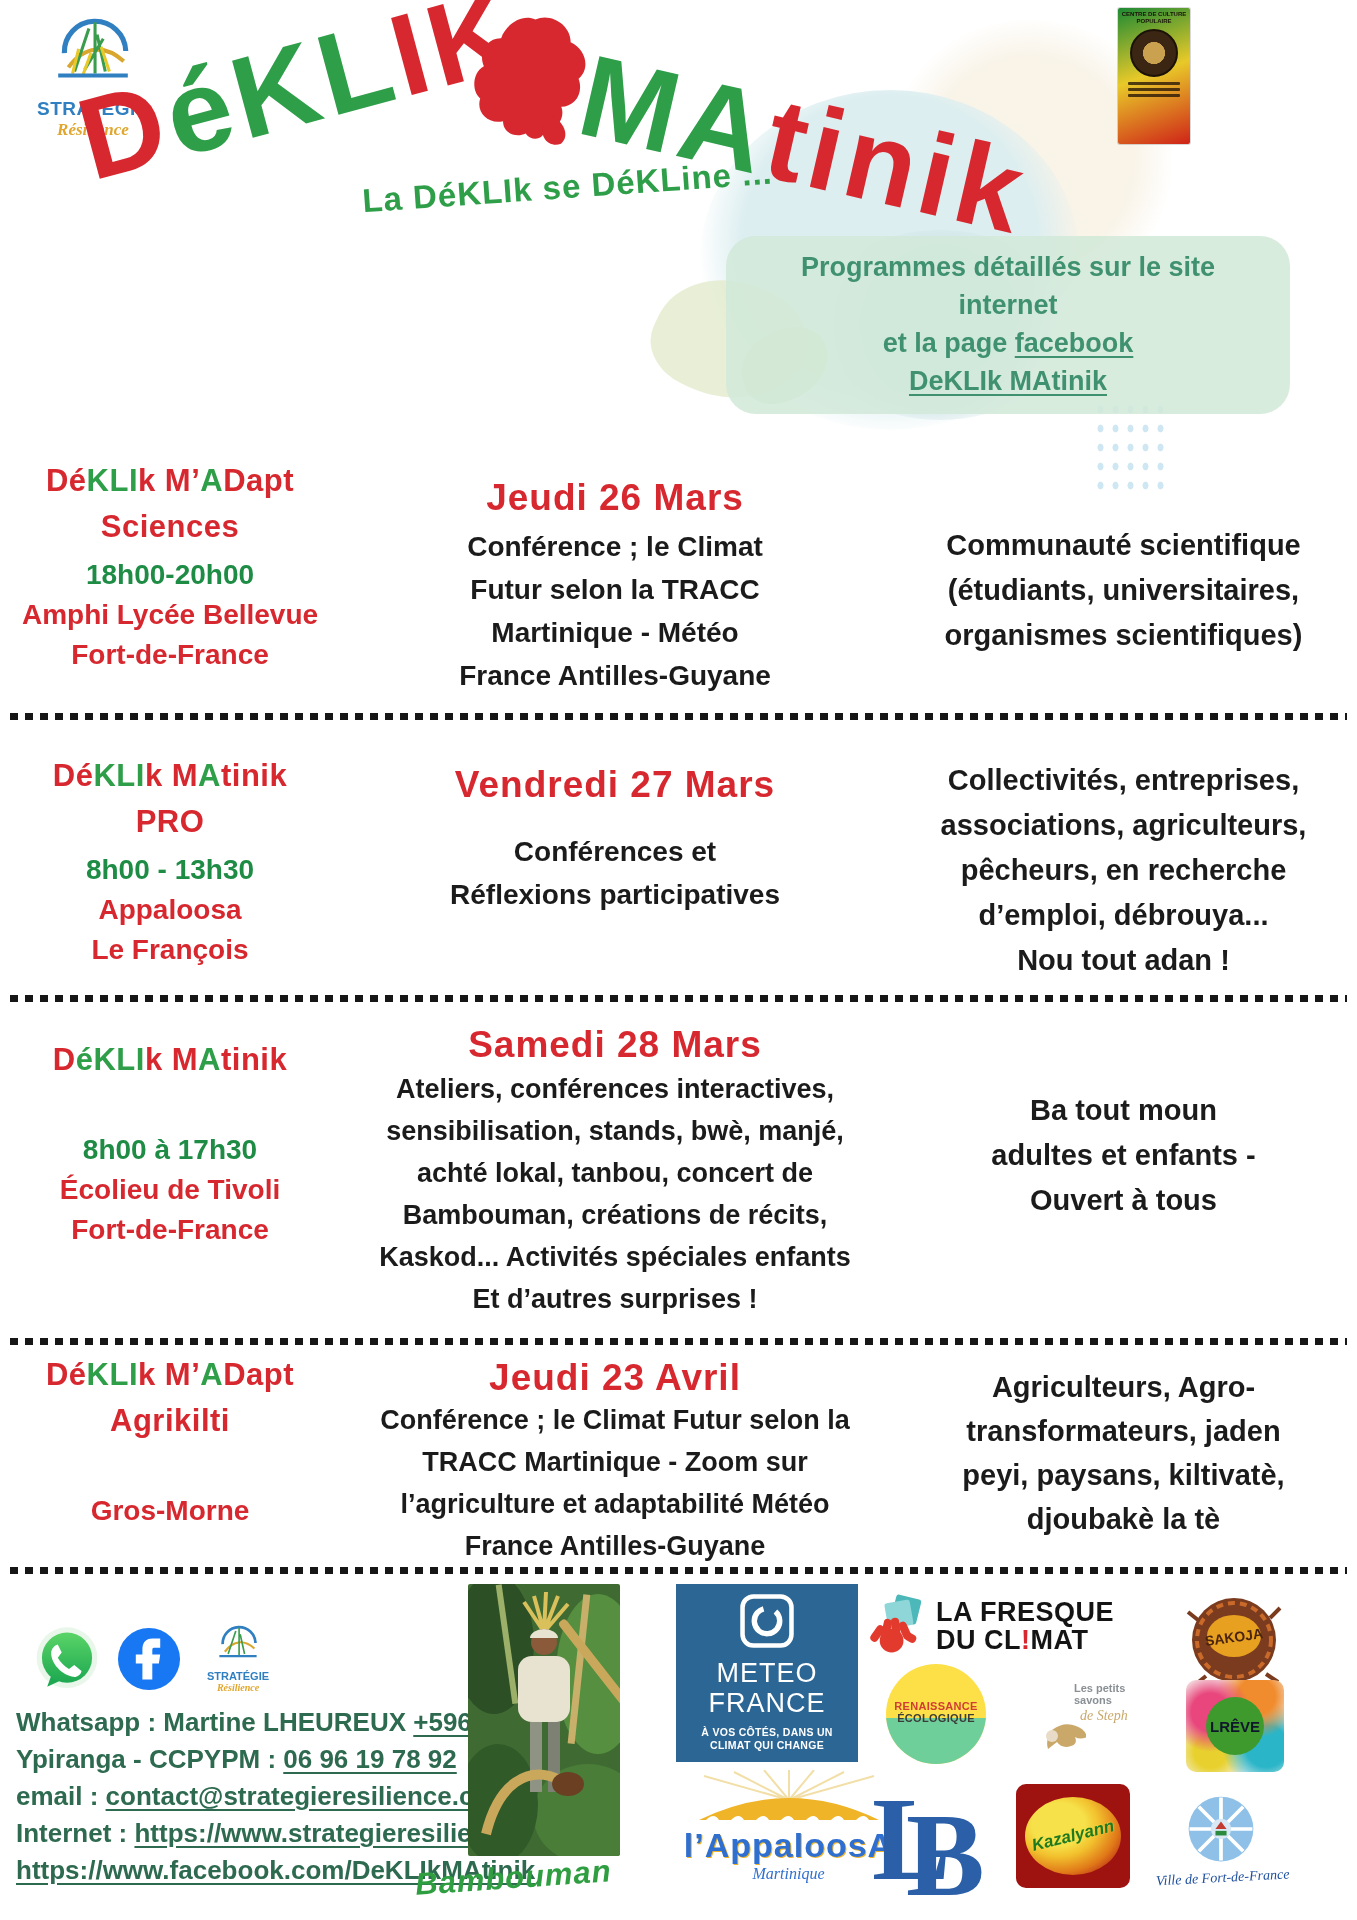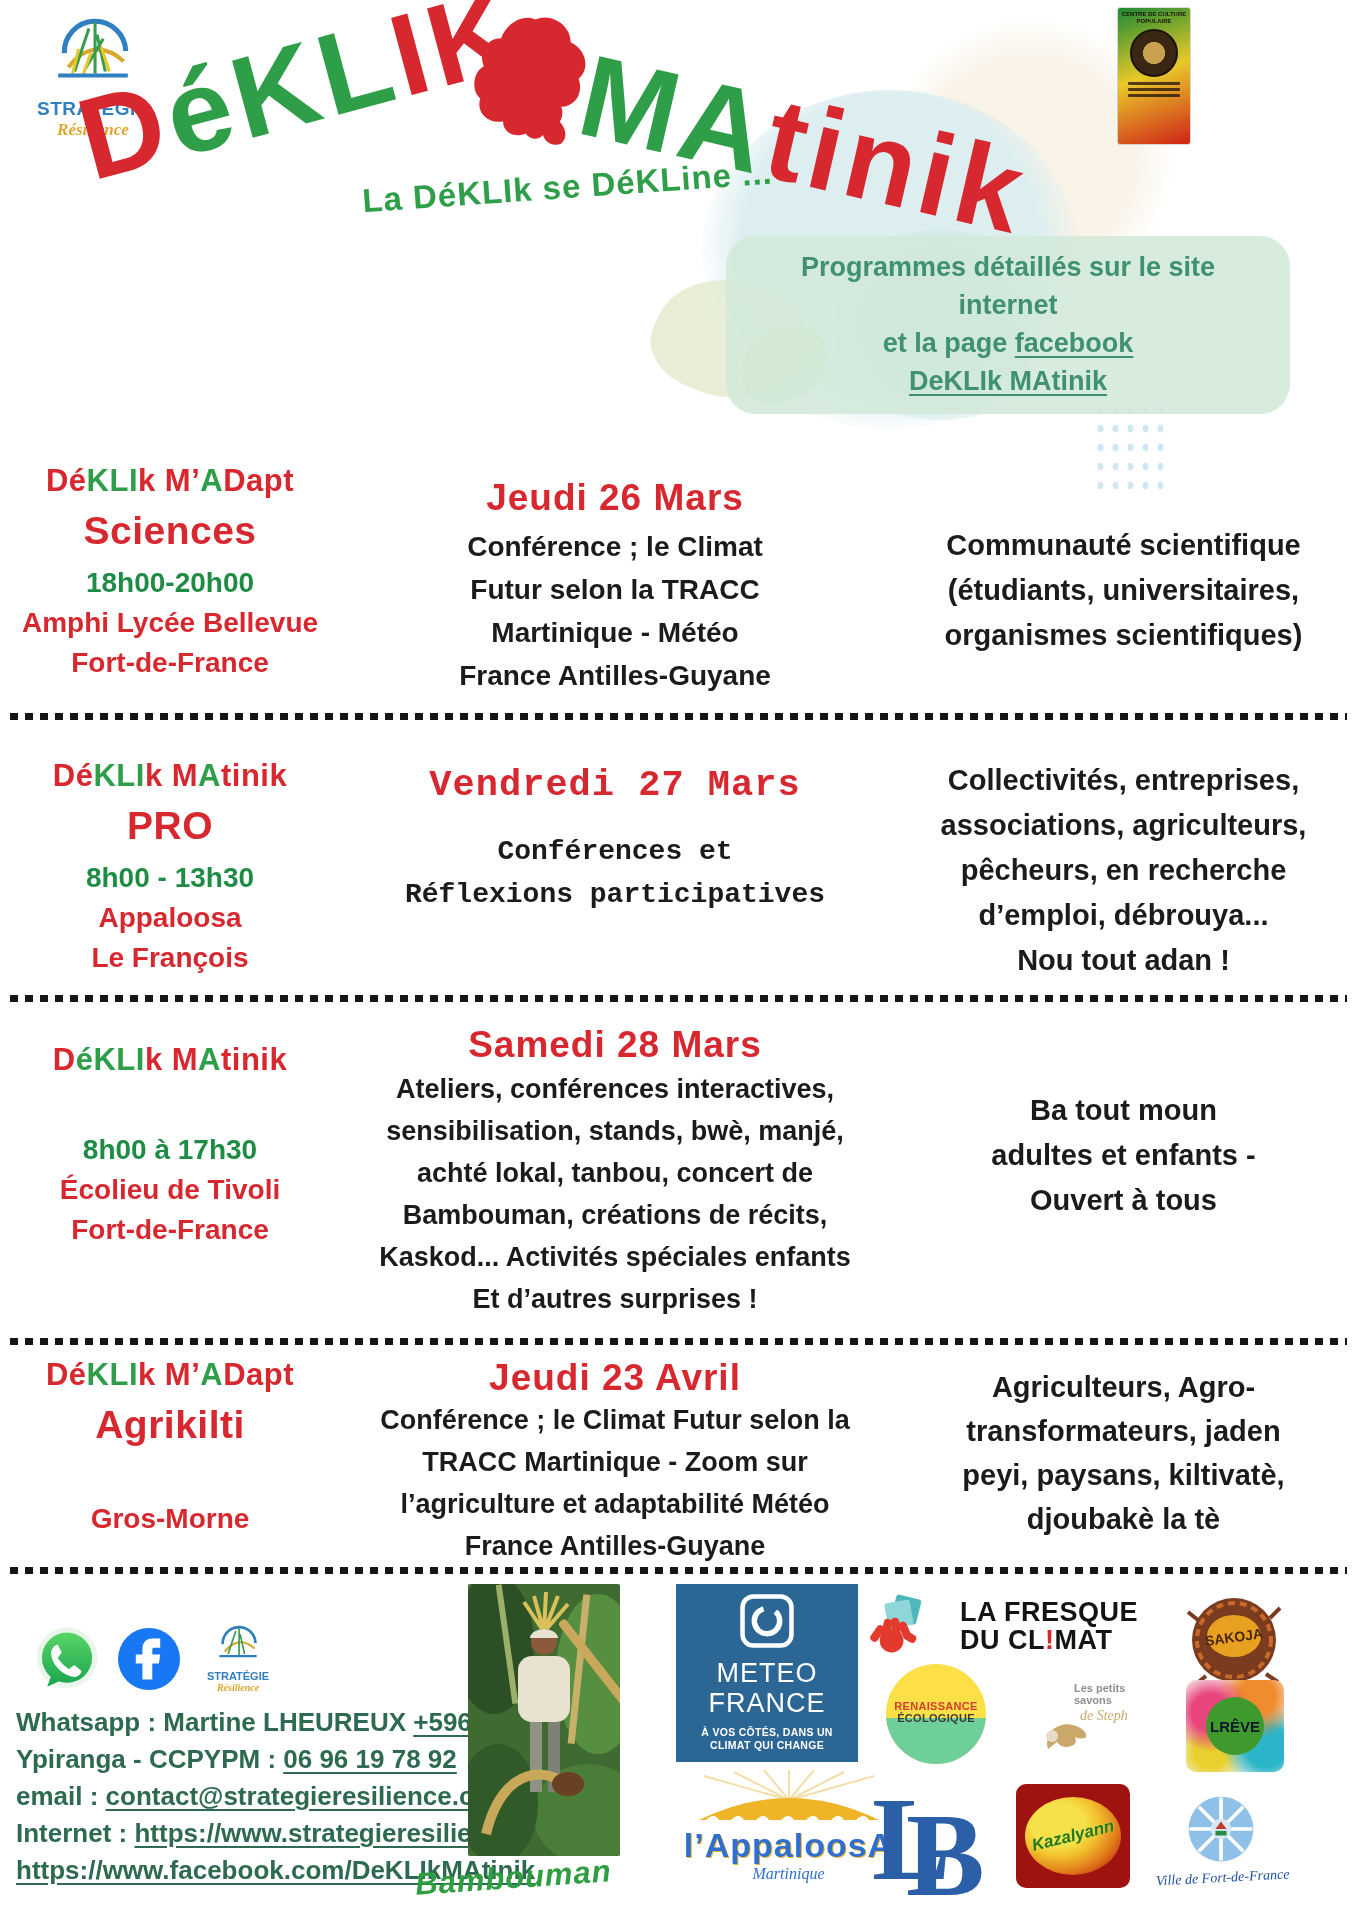--- a/index.html
+++ b/index.html
@@ -37,30 +37,30 @@
   .info-box .u{text-decoration:underline;text-underline-offset:4px;}
 
   
   .events{position:relative;z-index:2;}
   .dotline{height:7px;margin:0 10px;background:repeating-linear-gradient(90deg,#161616 0 8px,transparent 8px 15px);}
   .ev-row{display:grid;grid-template-columns:320px 570px 447px;padding:0 10px;}
   .col-left{text-align:center;}
   .col-mid{text-align:center;}
   .col-right{text-align:center;}
   .ev-title{font-size:31px;font-weight:800;letter-spacing:.5px;white-space:nowrap;}
-  .ev-sub{font-size:39px;font-weight:800;color:#d7282f;margin-top:10px;letter-spacing:.5px;}
+  .ev-sub{font-size:31px;font-weight:800;color:#d7282f;margin-top:10px;letter-spacing:.5px;}
   .ev-time{color:#1e8c45;font-size:28px;font-weight:700;margin-top:14px;}
   .ev-venue{color:#d7282f;font-size:28px;font-weight:700;margin-top:8px;}
   .ev-city{color:#d7282f;font-size:28px;font-weight:700;margin-top:8px;}
   .ev-date{color:#d7282f;font-size:37px;font-weight:800;letter-spacing:1px;}
   .ev-desc{color:#1b1b1b;font-size:28px;font-weight:700;line-height:43px;white-space:pre-line;margin-top:6px;}
   .ev-aud{color:#1b1b1b;font-size:29px;font-weight:700;line-height:45px;white-space:pre-line;}
 
   .r1{min-height:318px;} .r1 .col-left{padding-top:68px;} .r1 .col-mid{padding-top:82px;} .r1 .col-right{padding-top:128px;}
-  .r2{min-height:275px;} .r2 .col-left{padding-top:38px;} .r2 .col-mid{padding-top:44px;font-family:Liberation Mono, monospace;} .r2 .col-right{padding-top:38px;}
+  .r2{min-height:275px;} .r2 .col-left{padding-top:38px;} .r2 .col-mid{padding-top:44px;} .r2 .col-right{padding-top:38px;}
   .r2 .ev-desc{margin-top:24px;}
   .r3{min-height:336px;} .r3 .col-left{padding-top:40px;} .r3 .col-mid{padding-top:22px;} .r3 .col-right{padding-top:86px;}
   .r3 .ev-time{margin-top:56px;} .r3 .ev-desc{font-size:27px;line-height:42px;margin-top:2px;}
   .r4{min-height:214px;} .r4 .col-left{padding-top:12px;} .r4 .col-mid{padding-top:12px;} .r4 .col-right{padding-top:20px;}
   .r4 .ev-city{margin-top:56px;} .r4 .ev-desc{font-size:27px;line-height:42px;margin-top:0;}
   .r4 .ev-aud{line-height:44px;}
 
   
   .footer{position:relative;height:354px;z-index:2;}
   .soc{position:absolute;}
@@ -74,21 +74,21 @@
   .bambou-cap{position:absolute;left:415px;top:286px;color:#2f9e41;font-size:31px;font-weight:800;transform:rotate(-4deg);font-style:italic;letter-spacing:1px;}
 
   .meteo{position:absolute;left:676px;top:10px;width:182px;height:178px;background:#2c6694;color:#fff;text-align:center;}
   .meteo .mname{font-size:27px;font-weight:400;letter-spacing:1px;line-height:30px;margin-top:4px;}
   .meteo .mtag{font-size:10.5px;font-weight:700;line-height:13px;margin-top:8px;letter-spacing:.3px;}
 
   .appaloosa{position:absolute;left:676px;top:196px;width:225px;height:150px;text-align:center;}
   .appaloosa .aname{color:#2f6fd0;font-size:34px;font-weight:800;letter-spacing:1px;margin-top:-6px;text-shadow:1px 1px 0 #f0b429;}
   .appaloosa .asub{color:#2f6fd0;font-size:16px;font-style:italic;font-family:"Liberation Serif",serif;}
 
-  .fresque{position:absolute;left:866px;top:16px;width:290px;height:72px;display:flex;align-items:center;gap:24px;}
+  .fresque{position:absolute;left:866px;top:16px;width:290px;height:72px;display:flex;align-items:center;}
   .fresque .ftext{margin-left:6px;color:#141414;font-weight:800;font-size:27px;line-height:28px;letter-spacing:.5px;}
   .fresque .excl{color:#d7282f;}
 
   .renaissance{position:absolute;left:886px;top:90px;width:100px;height:100px;border-radius:50%;overflow:hidden;background:#fde047;text-align:center;}
   .renaissance .half{position:absolute;left:0;bottom:0;width:100%;height:46%;background:#6fcf9b;}
   .renaissance .rt{position:relative;margin-top:36px;font-size:11px;font-weight:800;color:#cf3d33;letter-spacing:.3px;}
   .renaissance .rt2{position:relative;font-size:11px;font-weight:800;color:#3b3b3b;letter-spacing:.3px;}
 
   .savons{position:absolute;left:1022px;top:100px;width:118px;height:98px;}
   .savons .st{position:absolute;left:52px;top:8px;color:#8a8f94;font-size:11px;font-weight:700;line-height:12px;}

